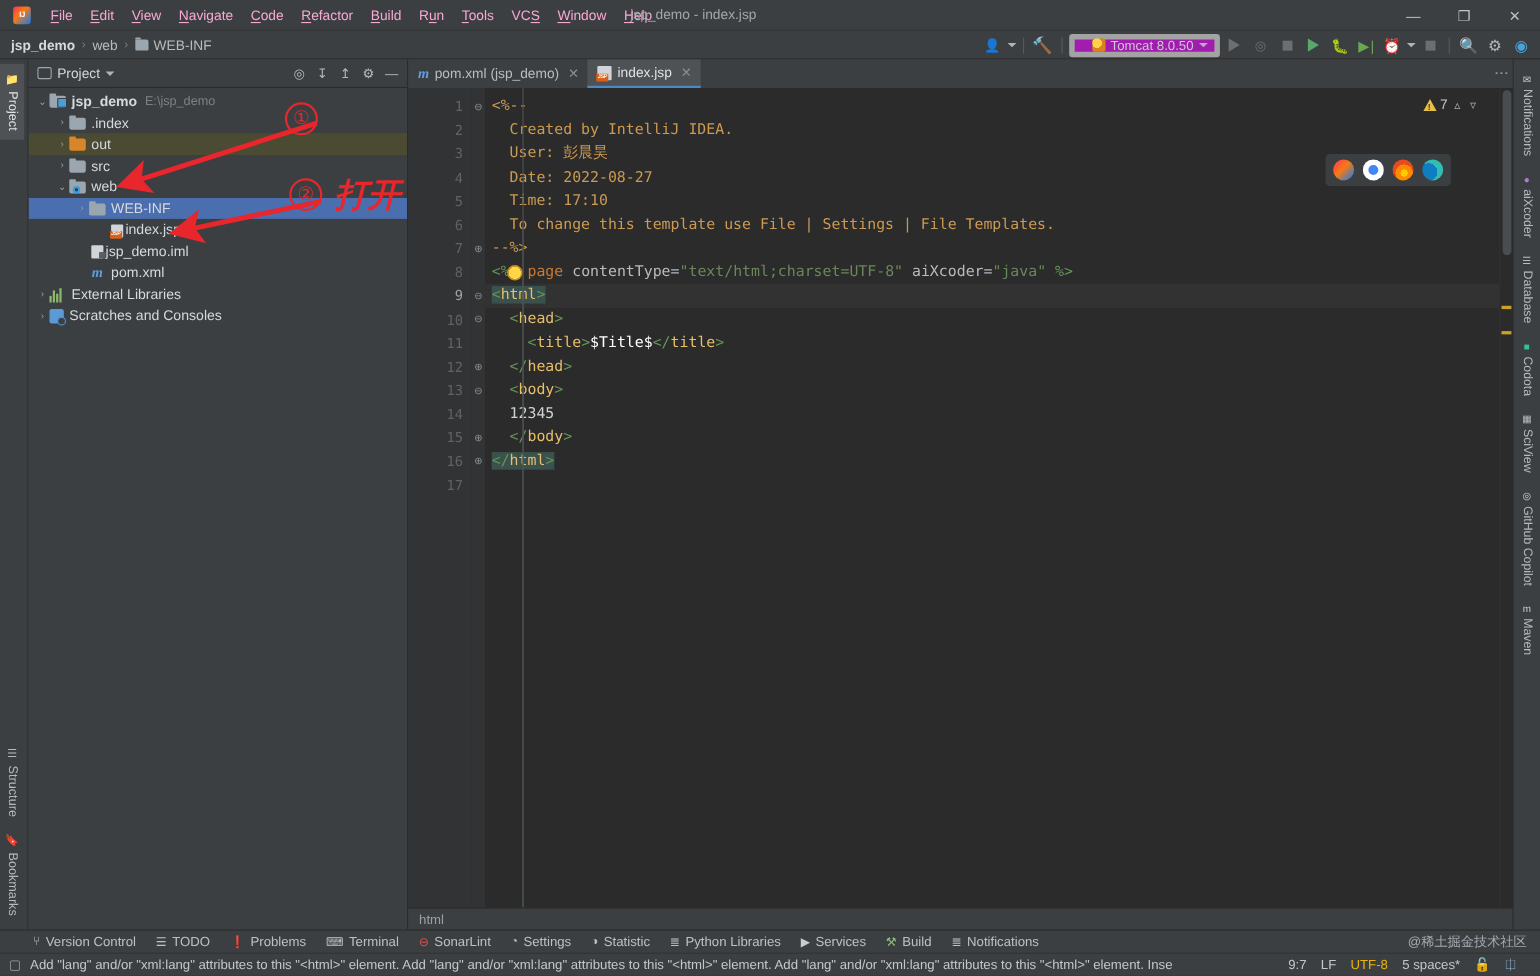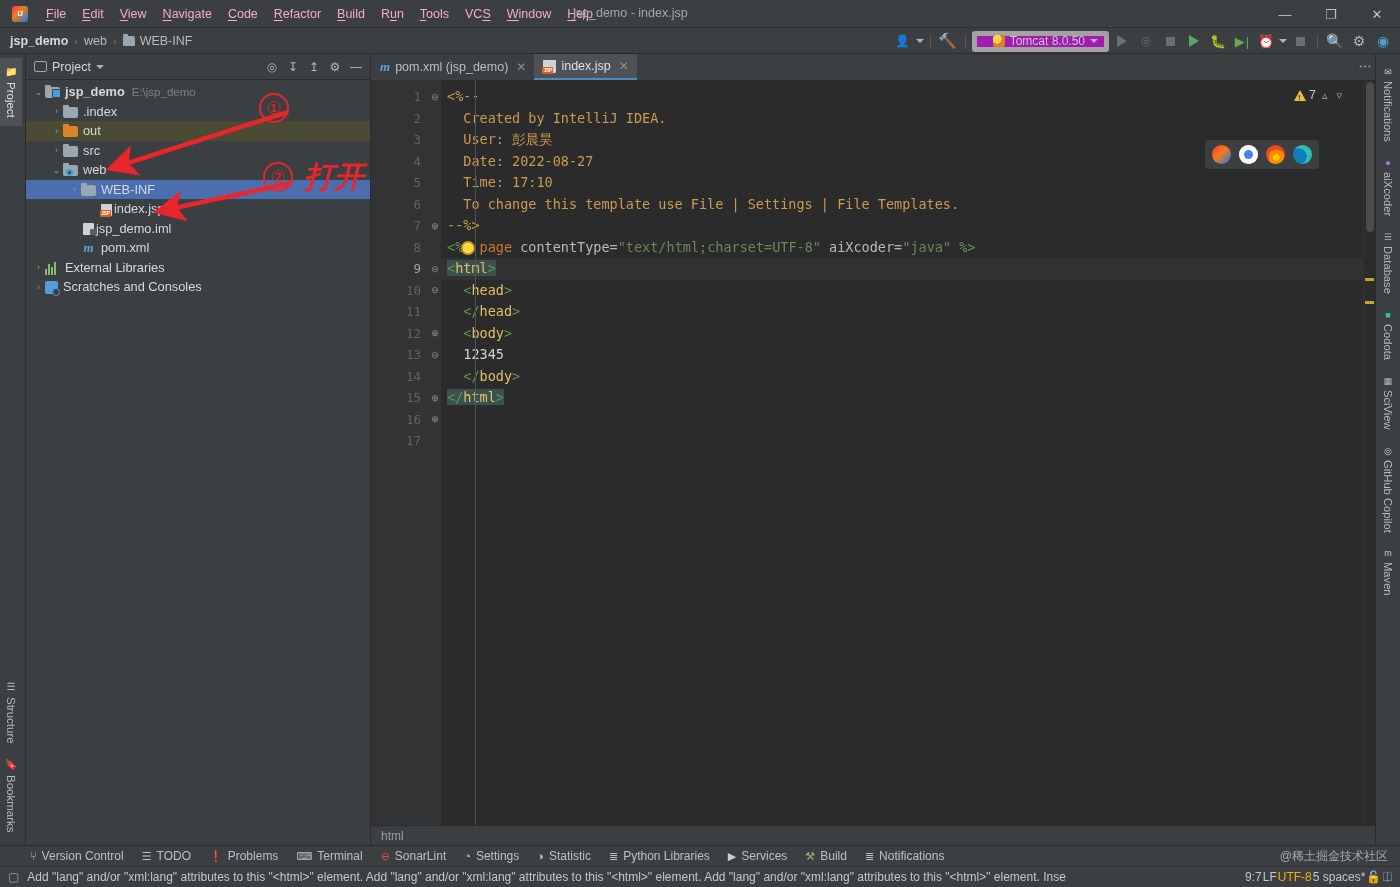--- a/index.html
+++ b/index.html
@@ -163,21 +163,21 @@
   .rtab .vic { writing-mode:horizontal-tb; font-size:9px; }
 
   
   .toolwin-bar { height:21px; background:#3c3f41; display:flex; align-items:center; flex:none;
                  border-top:1px solid #2b2b2b; padding-left:22px; gap:2px; position:relative;}
   .twb { display:flex; align-items:center; gap:5px; padding:1px 8px; font-size:12px; color:#bcc0c4; border-radius:3px;}
   .watermark { position:absolute; right:12px; font-size:12px; color:#a6abb0;}
   .statusbar { height:21px; background:#3c3f41; display:flex; align-items:center; flex:none;
                border-top:1px solid #323232; padding-left:8px; gap:8px; position:relative;}
   .status-msg { font-size:12px; color:#c3c7cb; white-space:nowrap; overflow:hidden; max-width:1130px;}
-  .status-right { position:absolute; right:8px; display:flex; align-items:center; gap:1px; font-size:12px; color:#c3c7cb;}
+  .status-right { position:absolute; right:22px; display:flex; align-items:center; gap:13px; font-size:12px; color:#c3c7cb;}
   .status-right .dimc { color:#eab308; }
 
   
   .anno { position:absolute; inset:0; pointer-events:none; z-index:50; }
   .anno svg { position:absolute; inset:0; width:1400px; height:887px; }
   .cnum { position:absolute; width:30px;height:30px;border:2.5px solid #e8262c; border-radius:50%;
           color:#e8262c; font-size:17px; display:flex; align-items:center; justify-content:center;
           font-family:"DejaVu Sans", sans-serif;}
   .cn-txt { position:absolute; color:#e8262c; font-size:30px; font-weight:bold;
             font-family:"DejaVu Sans", sans-serif; }
@@ -428,20 +428,21 @@
         <div class="cl"><span class="k-comment">&lt;%--</span></div>
             <div class="cl"><span class="k-comment">  Created by IntelliJ IDEA.</span></div>
             <div class="cl"><span class="k-comment">  User: 彭晨昊</span></div>
             <div class="cl"><span class="k-comment">  Date: 2022-08-27</span></div>
             <div class="cl"><span class="k-comment">  Time: 17:10</span></div>
             <div class="cl"><span class="k-comment">  To change this template use File | Settings | File Templates.</span></div>
             <div class="cl"><span class="k-comment">--%&gt;</span></div>
             <div class="cl"><span class="k-brkt">&lt;%@</span> <span class="k-jsp">page</span> <span class="k-attr">contentType</span>=<span class="k-str">"text/html;charset=UTF-8"</span> <span class="k-attr">aiXcoder</span>=<span class="k-str">"java"</span> <span class="k-brkt">%&gt;</span></div>
             <div class="cl cur"><span class="hl-match"><span class="k-brkt">&lt;</span><span class="k-tag">html</span><span class="k-brkt">&gt;</span></span></div>
             <div class="cl">  <span class="k-brkt">&lt;</span><span class="k-tag">head</span><span class="k-brkt">&gt;</span></div>
+            <div class="cl">    <span class="k-brkt">&lt;</span><span class="k-tag">title</span><span class="k-brkt">&gt;</span><span class="k-dollar">$Title$</span><span class="k-brkt">&lt;/</span><span class="k-tag">title</span><span class="k-brkt">&gt;</span></div>
             <div class="cl">  <span class="k-brkt">&lt;/</span><span class="k-tag">head</span><span class="k-brkt">&gt;</span></div>
             <div class="cl">  <span class="k-brkt">&lt;</span><span class="k-tag">body</span><span class="k-brkt">&gt;</span></div>
             <div class="cl">  <span class="k-txt">12345</span></div>
             <div class="cl">  <span class="k-brkt">&lt;/</span><span class="k-tag">body</span><span class="k-brkt">&gt;</span></div>
             <div class="cl"><span class="hl-match"><span class="k-brkt">&lt;/</span><span class="k-tag">html</span><span class="k-brkt">&gt;</span></span></div>
             <div class="cl"></div>
             <div style="position: absolute; left: 20px; top: 160.5px; width: 14px; height: 14px; border-radius: 50%; background: radial-gradient(circle, rgb(255, 213, 74) 0px, rgb(255, 213, 74) 55%, rgb(201, 144, 27) 56%, rgb(201, 144, 27) 100%);"></div>
           </div>
 
         <div class="insp-widget">

